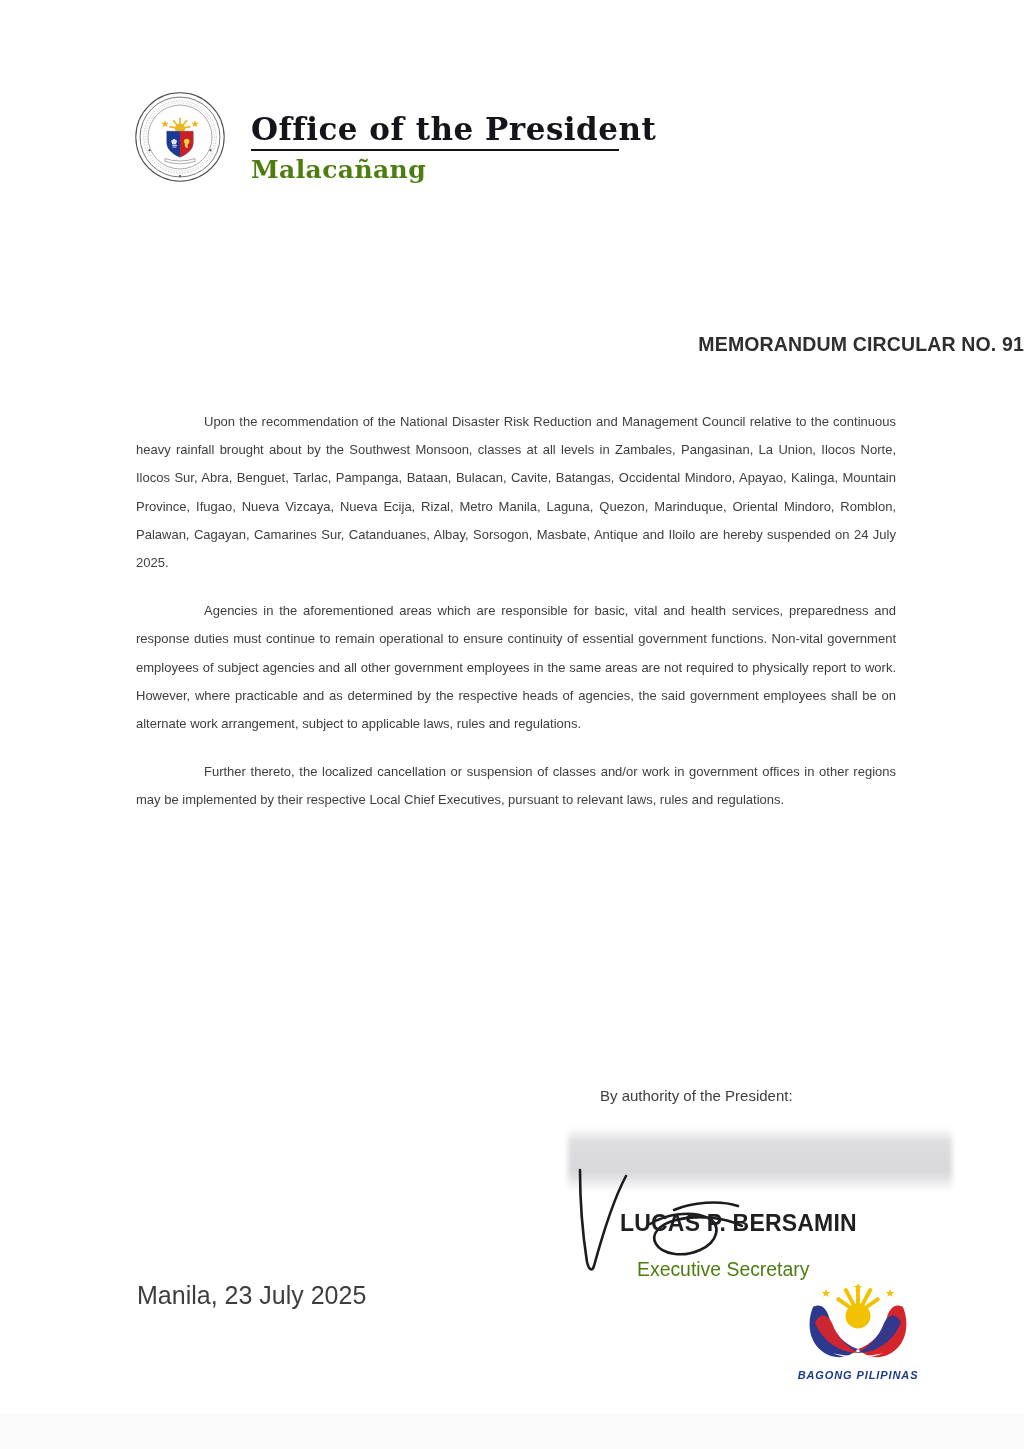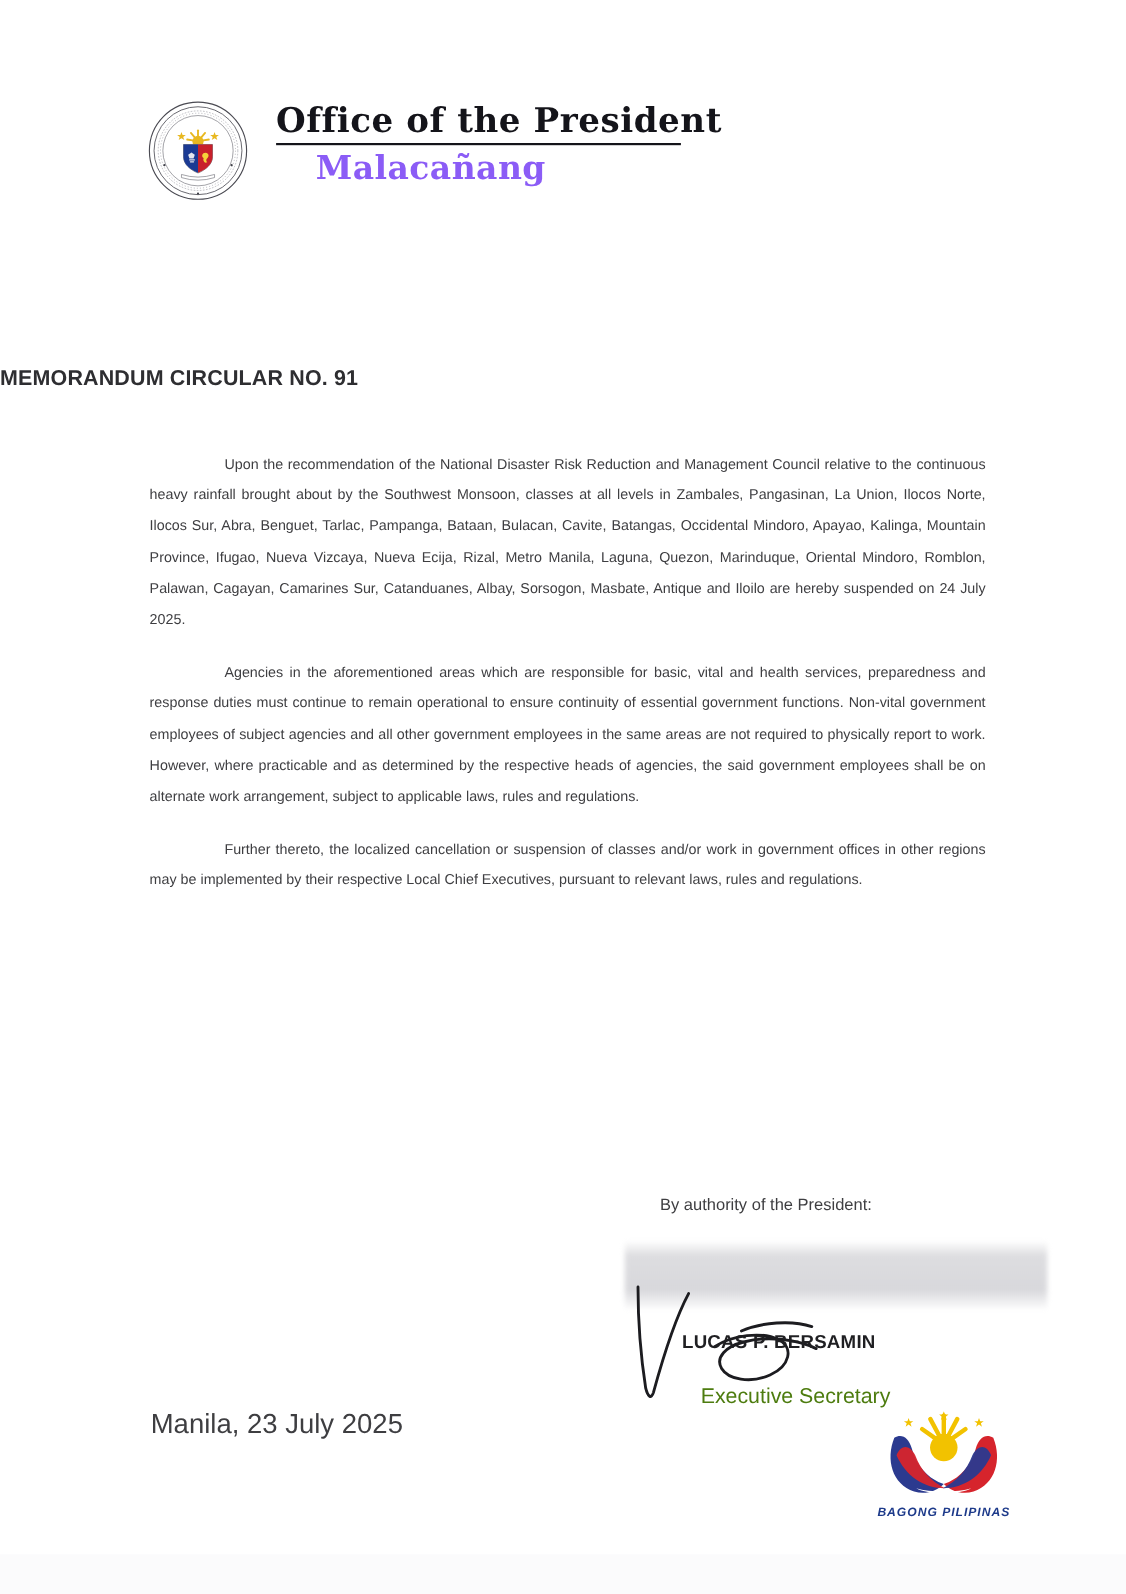--- a/index.html
+++ b/index.html
@@ -24,21 +24,21 @@
     height: 36px;
     background: #fbfbfc;
   }
 
   
   .letterhead {
     position: absolute;
     left: 133px;
     top: 86px;
     display: flex;
-    align-items: flex-start;
+    align-items: flex-end;
   }
   .seal {
     width: 94px;
     height: 94px;
     flex: 0 0 94px;
     margin-top: 4px;
     position: relative;
   }
   .seal svg { display:block; width:94px; height:94px; }
 
@@ -58,35 +58,34 @@
   }
   .op-rule {
     width: 368px;
     height: 2px;
     background: #14141a;
     margin: 3px 0 4px 0;
   }
   .op-sub {
     font-family: "DejaVu Serif", "Liberation Serif", serif;
     font-weight: 700;
-    font-size: 30px;
+    font-size: 25px;
     letter-spacing: 0.4px;
-    color: #8b5cf6;
-    margin-left: 36px;
+    color: #4d7c0f;
     white-space: nowrap;
     font-synthesis: none;
   }
 
   
   .doc-title {
     position: absolute;
     top: 333px;
     left: 0;
     right: 0;
-    text-align: left;
+    text-align: right;
     font-size: 19.5px;
     font-weight: 700;
     letter-spacing: 0.15px;
     color: #2e2e31;
   }
 
   
   .body-block {
     position: absolute;
     left: 136px;
@@ -133,21 +132,21 @@
     top: 1166px;
     width: 260px;
     height: 110px;
     pointer-events: none;
   }
   .sig-scribble svg { display:block; }
   .signatory-name {
     position: absolute;
     left: 620px;
     top: 1210px;
-    font-size: 17px;
+    font-size: 23px;
     font-weight: 700;
     color: #1f1f22;
     letter-spacing: 0.2px;
     white-space: nowrap;
   }
   .signatory-role {
     position: absolute;
     left: 637px;
     top: 1234px;
     font-size: 19.4px;

